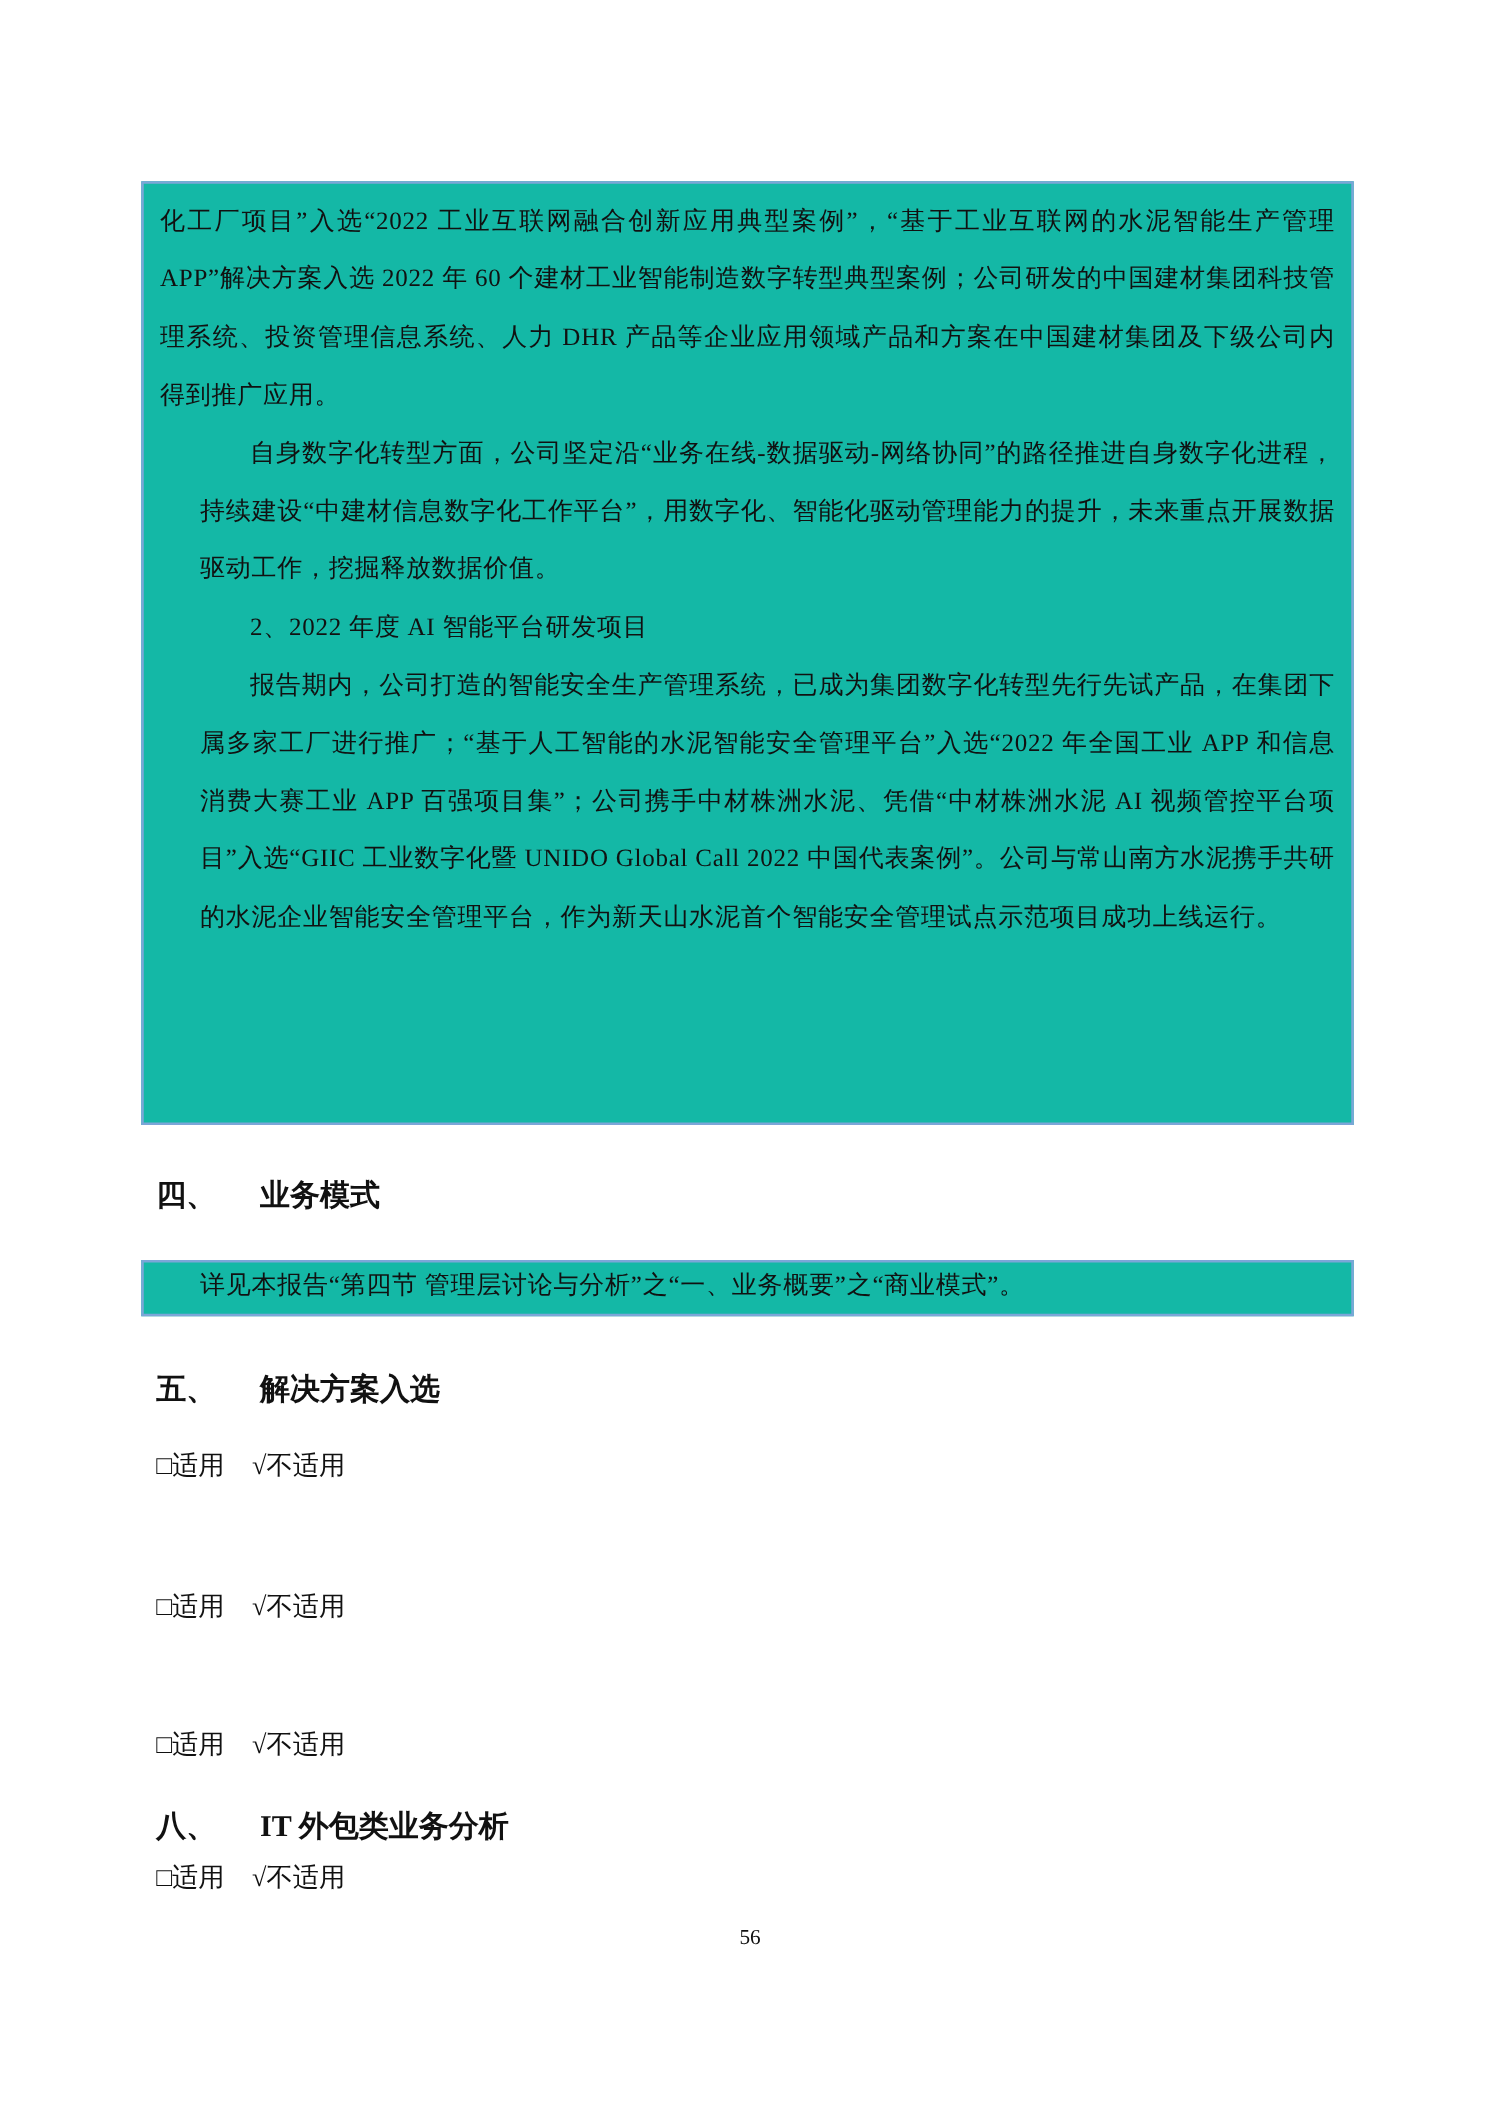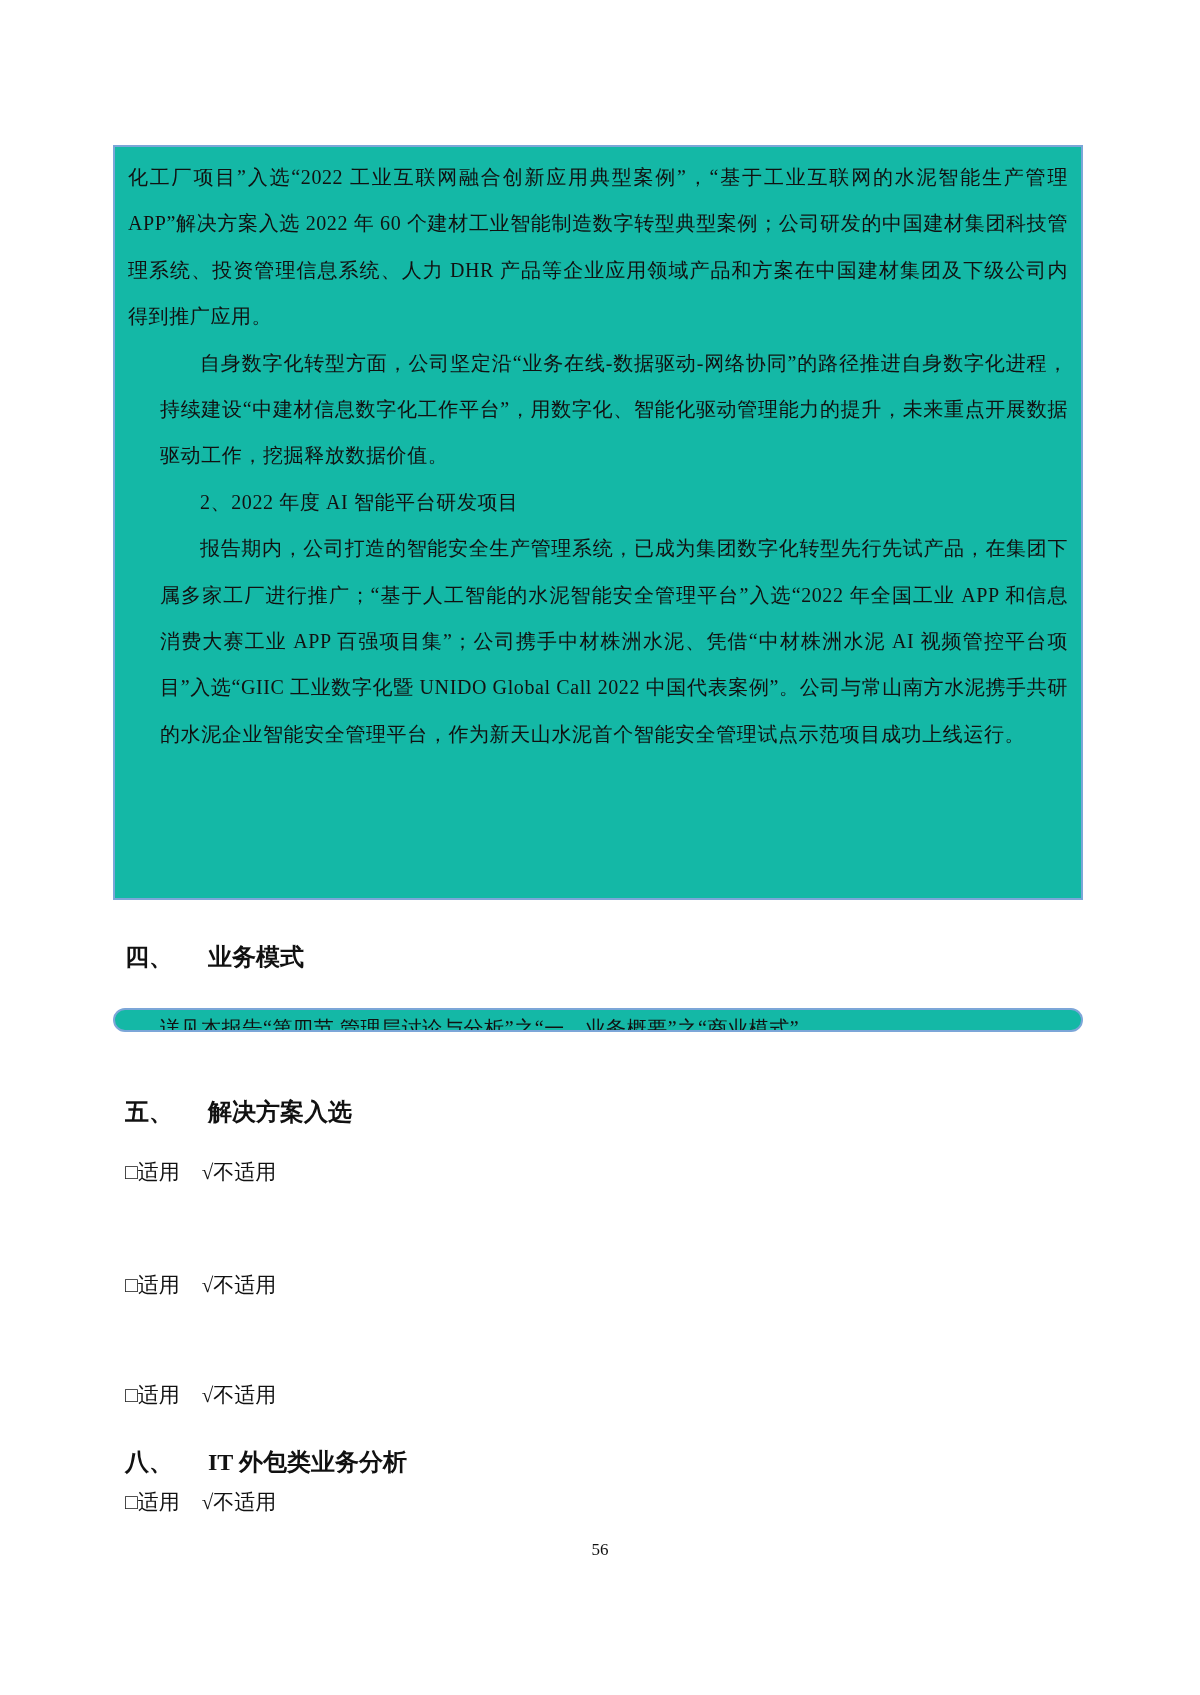--- a/index.html
+++ b/index.html
@@ -44,24 +44,23 @@
     white-space: nowrap;
   }
   .section-heading .sec-num {
     display: inline-block;
     width: 83px;
   }
   #note-box {
     left: 113px;
     top: 1008px;
     width: 970px;
-    height: 24px;
+    height: 45px;
     padding: 3px 8px 0 45px;
     overflow: hidden;
-    border-radius: 14px;
   }
   #note-box .note-text {
     font-size: 20px;
     line-height: 30px;
     letter-spacing: 0.6px;
     white-space: nowrap;
   }
   .applicability-row {
     position: absolute;
     left: 125px;

